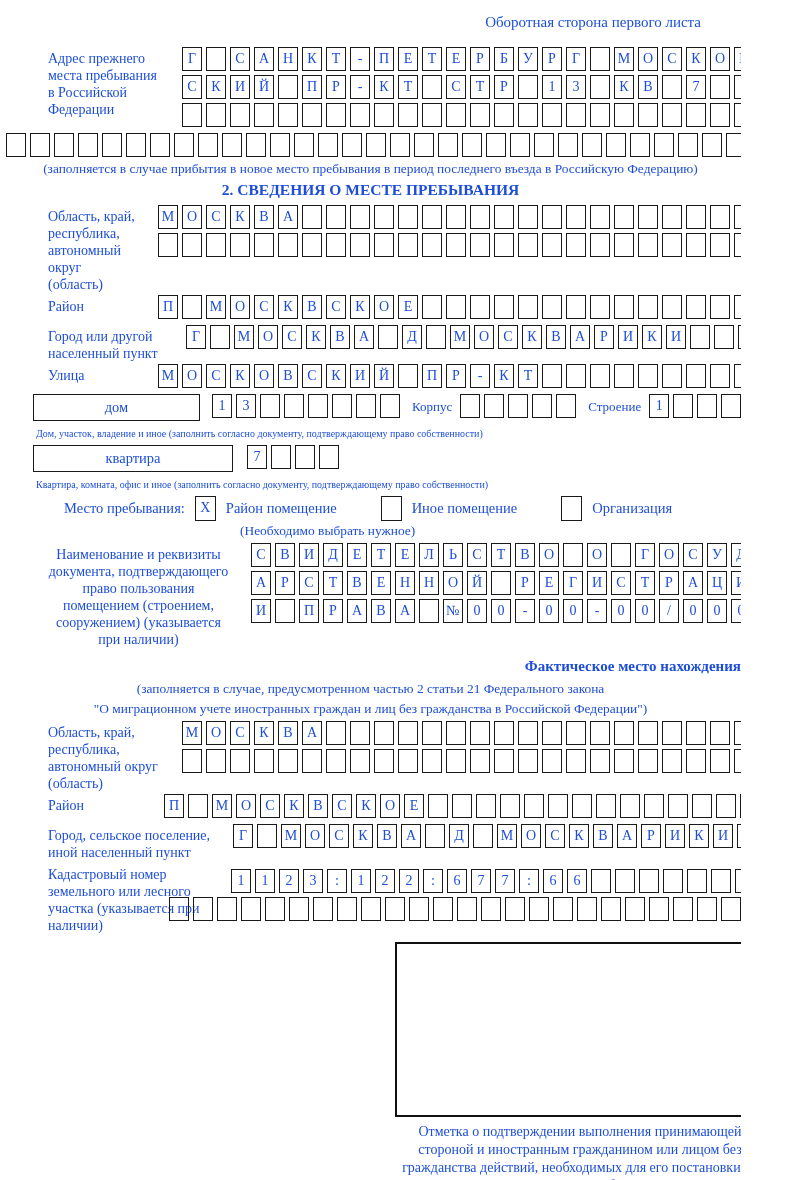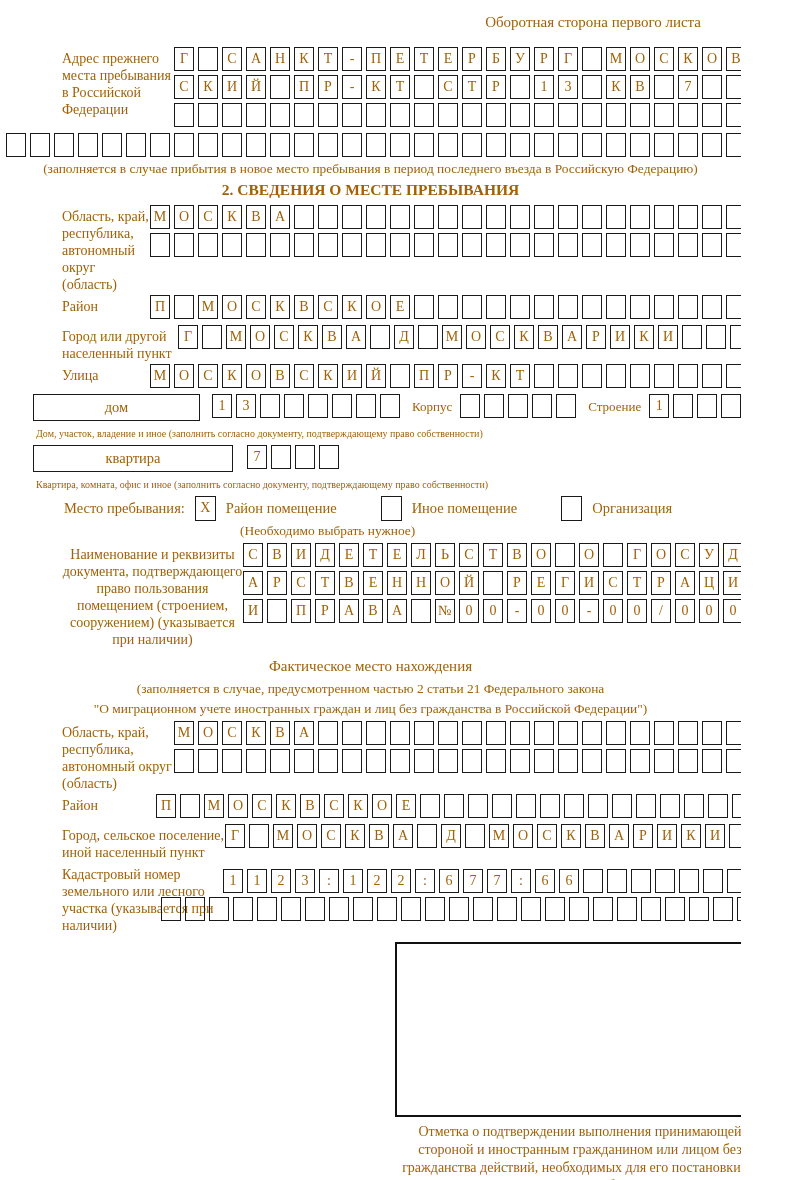--- a/index.html
+++ b/index.html
@@ -1,39 +1,39 @@
 <!DOCTYPE html>
 <html><head>
 <meta charset="utf-8">
 <style>
   html,body{margin:0;padding:0;background:#fff;}
   .page{
     position:relative;width:741px;height:1180px;overflow:hidden;
-    background:#fff;color:#a16207;
+    background:#fff;color:#1d4ed8;
     font-family:"Liberation Serif","DejaVu Serif",serif;
   }
   .header-note{padding:14px 40px 0 0;text-align:right;font-size:15px;}
   
   .cellrow{display:flex;margin-bottom:4px;}
   .cell{
     flex:none;width:20px;height:24px;box-sizing:border-box;
     border:1.5px solid #1a1a1a;margin-right:4px;
     text-align:center;font-size:14px;line-height:21px;
   }
   .rows{flex:none;}
   
-  .field{display:flex;align-items:flex-start;margin-left:62px;margin-bottom:2px;}
+  .field{display:flex;align-items:flex-start;margin-left:48px;margin-bottom:2px;gap:22px;}
   .flabel{flex:none;font-size:14px;line-height:17px;padding-top:3px;}
   .w112{width:112px;} .w88{width:88px;} .w116{width:116px;}
   .w163{width:163px;} .w181{width:181px;text-align:center;} .w161{width:161px;} .w94{width:94px;}
   .blockA{margin-top:16px;}
   .fullrow{margin-left:6px;}
   .center-note{text-align:center;font-size:13.4px;margin:0 0 4px 0;}
   .sec-title{text-align:center;font-weight:bold;font-size:15.5px;margin:4px 0 6px 0;}
-  .sub-title{text-align:center;font-weight:normal;font-size:15px;margin:10px 0 6px 0;}
+  .sub-title{text-align:right;font-weight:bold;font-size:15px;margin:10px 0 6px 0;}
   
   .inline-row{display:flex;align-items:flex-start;margin-left:33px;margin-bottom:3px;}
   .widebox{
     flex:none;box-sizing:border-box;border:1.5px solid #1a1a1a;height:27px;
     line-height:24px;text-align:center;font-size:14.5px;
   }
   .dom{width:167px;margin-right:12px;}
   .kv{width:200px;margin-right:14px;}
   .inl{flex:none;font-size:13px;line-height:26px;margin:0 8px;}
   .caption{margin:1px 0 3px 36px;font-size:10px;line-height:17px;font-family:Liberation Serif, serif;}

